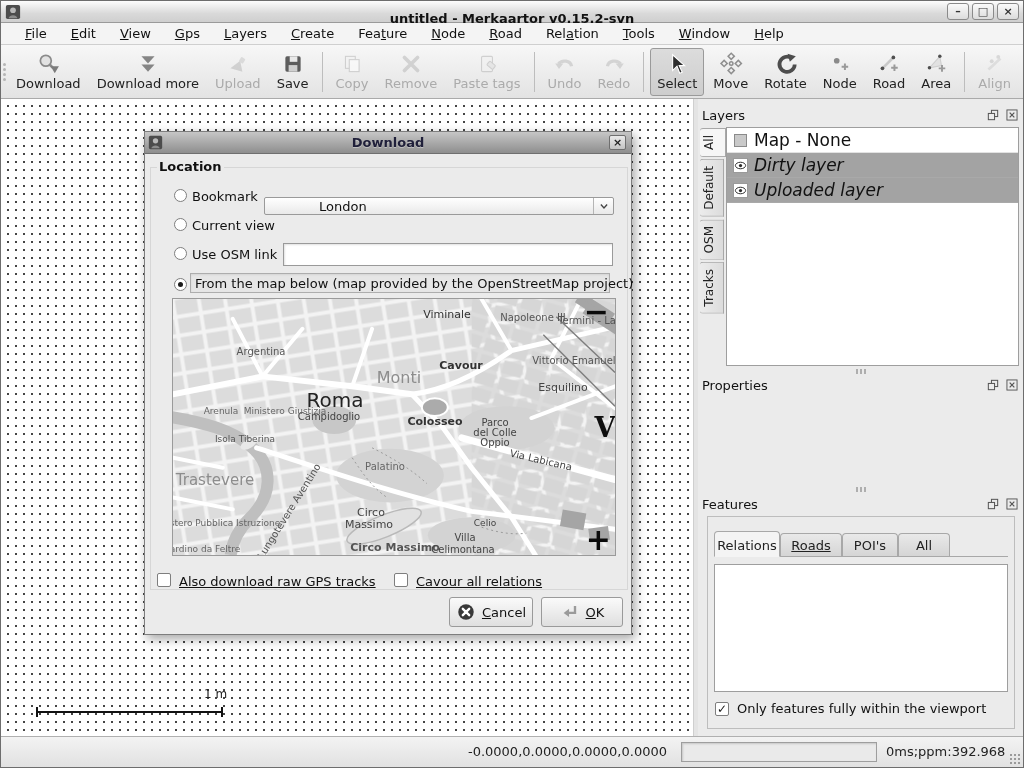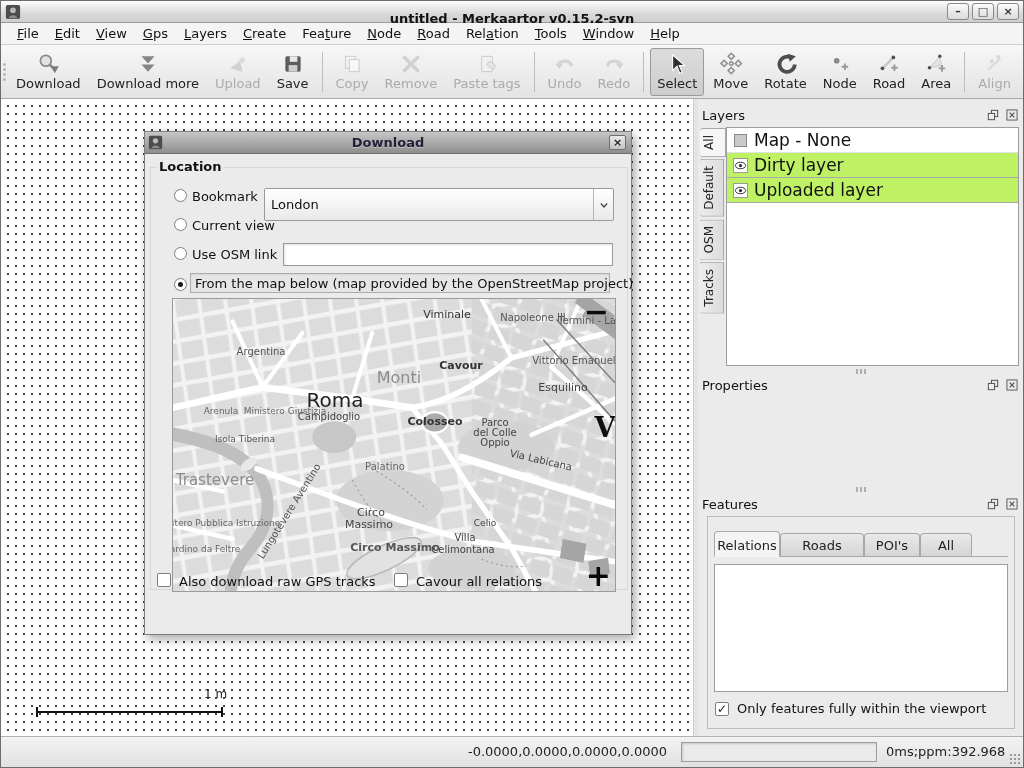--- a/index.html
+++ b/index.html
@@ -14,21 +14,21 @@
   .titlebar .appicon { width:16px; height:16px; margin-left:4px; }
   .title-text { position:absolute; left:0; right:0; text-align:center; font-weight:bold; font-size:13px; color:#111;margin-top:13px; }
   .winbtns { position:absolute; right:4px; top:2px; display:flex; gap:3px; }
   .winbtn { width:22px; height:17px; border:1px solid #8a8a8a; border-radius:3px;
     background:linear-gradient(#fafafa,#dcdcdc); display:flex; align-items:center; justify-content:center;
     font-size:11px; font-weight:bold; color:#333; line-height:1; }
 
   
   .menubar { position:absolute; left:0; top:22px; right:0; height:22px; background:#f4f4f4;
     border-bottom:1px solid #cfcfcf; display:flex; align-items:center; padding-left:8px; }
-  .menu-item { padding:2px 8px; color:#111; }
+  .menu-item { padding:2px 8px; color:#111;margin-left:8px; }
   .menu-item u { text-decoration:underline; }
 
   
   .toolbar { position:absolute; left:0; top:44px; right:0; height:54px;
     background:linear-gradient(#f7f7f7,#e3e3e3); border-bottom:1px solid #aaaaaa;
     display:flex; align-items:center; padding:2px 2px 2px 0; }
   .tb-handle { width:9px; height:34px; margin:0 2px; display:flex; flex-direction:column; justify-content:center; gap:2px; }
   .tb-handle i { display:block; width:3px; height:3px; background:#b5b5b5; border-radius:50%; margin:0 auto; }
   .tb-btn { display:flex; flex-direction:column; align-items:center; justify-content:center;
     padding:2px 6px; margin:0 1px; border:1px solid transparent; border-radius:3px; min-width:40px; height:48px; }
@@ -61,21 +61,21 @@
   .hgrip i { width:2px; height:5px; background:#aeaeae; display:block; }
 
   .layers-body { position:absolute; left:2px; right:4px; top:28px; height:239px; }
   .vtabs { position:absolute; left:0; top:1px; width:26px; }
   .vtab { writing-mode:vertical-rl; transform:rotate(180deg); text-align:center;
     border:1px solid #a8a8a8; border-right:none; background:linear-gradient(90deg,#dcdcdc,#ececec);
     border-radius:0 3px 3px 0; font-size:12px; color:#222; padding:6px 2px; margin-bottom:2px; width:24px; }
   .vtab.active { background:#f6f6f6; width:26px; position:relative; z-index:2; }
   .layer-list { position:absolute; left:26px; right:0; top:0; bottom:0; background:#fff; border:1px solid #9e9e9e; }
   .layer-row { height:25px; display:flex; align-items:center; border-bottom:1px solid #e2e2e2; background:#fff; }
-  .layer-row.hl { background:#bef264; border-bottom:1px solid #a9a9a9; }
+  .layer-row.hl { background:#a3a3a3; border-bottom:1px solid #a9a9a9;font-style:italic; }
   .layer-ico { width:16px; height:16px; margin:0 6px 0 5px; display:flex; align-items:center; justify-content:center; }
   .layer-ico svg { width:16px; height:16px; }
   .swatch { width:13px; height:13px; background:#c9c9c9; border:1px solid #8a8a8a; }
   .eyebox { width:15px; height:15px; background:#fff; border:1px solid #9a9a9a; display:flex; align-items:center; justify-content:center; }
   .eyebox svg { width:13px; height:13px; }
   .layer-label { font-size:17px; color:#111; }
 
   .features-frame { position:absolute; left:9px; width:308px; top:417px; height:213px; border:1px solid #bdbdbd; background:#ebebeb; }
   .ftabs { position:absolute; left:6px; right:6px; top:14px; height:26px; display:flex; align-items:flex-end; border-bottom:1px solid #a8a8a8; }
   .ftab { border:1px solid #a8a8a8; border-bottom:none; border-radius:4px 4px 0 0;
@@ -110,42 +110,42 @@
     color:#20203a; text-shadow:0 1px 0 rgba(255,255,255,.35); }
   .dlg-close { position:absolute; right:5px; top:3px; width:17px; height:15px; border:1px solid #6f6f6f; border-radius:2px;
     background:linear-gradient(#e9e9e9,#c4c4c4); display:flex; align-items:center; justify-content:center;
     font-size:11px; font-weight:bold; color:#222; line-height:1; }
   .dlg-body { position:absolute; left:0; top:22px; right:0; bottom:0; }
   .groupbox { position:absolute; left:5px; top:13px; width:478px; height:423px; border:1px solid #d6d6d6; }
   .dlg-group-label { position:absolute; left:12px; top:5px; font-weight:bold; color:#111; background:#ebebeb; padding:0 2px; }
   .dlg-row { position:absolute; left:0; right:0; height:22px; }
   .dlg-row .radio { position:absolute; left:29px; top:50%; margin-top:-7px; }
   .dlg-row .dlg-label { position:absolute; left:47px; top:50%; transform:translateY(-50%); color:#111; white-space:nowrap; }
-  .combo { position:absolute; top:3px; height:33px; background:linear-gradient(#ffffff,#e9e9e9);
-    border:1px solid #9a9a9a; border-radius:2px; display:flex; align-items:center; }
+  .combo { position:absolute; top:12px; height:18px; background:linear-gradient(#ffffff,#e9e9e9);
+    border:1px solid #9a9a9a; border-radius:2px; display:flex; align-items:center;padding-left:48px; }
   .combo-text { padding-left:6px; color:#111; flex:1; }
   .combo-btn { width:20px; height:100%; border-left:1px solid #b5b5b5; display:flex; align-items:center; justify-content:center; }
   .combo-btn svg { width:14px; height:14px; }
   .textinput { position:absolute; top:0; height:23px; background:#fff; border:1px solid #9a9a9a; box-shadow:inset 1px 1px 2px rgba(0,0,0,.12); }
   .framed-label { position:absolute; left:45px; top:0; width:420px; height:20px; background:#e6e6e6;
     border:1px solid #adadad; box-shadow:inset 0 1px 2px rgba(0,0,0,.08); display:flex; align-items:center; }
   .framed-label span { padding-left:4px; color:#111; white-space:nowrap; }
 
-  .dlg-map { position:absolute; left:27px; top:144px; width:444px; height:294px; border:1px solid #9a9a9a; background:#fef9c3; overflow:hidden; }
+  .dlg-map { position:absolute; left:27px; top:144px; width:444px; height:258px; border:1px solid #9a9a9a; background:#fef9c3; overflow:hidden; }
   .map-svg { position:absolute; left:0; top:0; width:100%; height:100%; }
   .map-labels { position:absolute; left:0; top:0; right:0; bottom:0; }
   .map-label { position:absolute; transform:translate(-50%,-50%); white-space:nowrap; color:#444; }
   .map-label.serif { font-family:"DejaVu Serif", serif; }
   .map-zoom { position:absolute; font-weight:900; color:#0a0a0a; line-height:1; font-size:30px; }
   .map-zoom.out { right:6px; top:-2px; }
   .map-zoom.in { right:4px; bottom:0px; }
 
   .dlg-checkrow { position:absolute; top:419px; left:0; right:0; height:16px; }
   .dlg-checkrow .checkbox { position:absolute; top:0; }
-  .dlg-checkrow .cb-label { position:absolute; top:1px; color:#111; white-space:nowrap; }
+  .dlg-checkrow .cb-label { position:absolute; top:1px; color:#111; white-space:nowrap;text-decoration:underline; }
 
   .dlg-buttons { position:absolute; top:443px; left:0; right:0; height:30px; }
   .dlg-btn { position:absolute; height:30px; border:1px solid #9a9a9a; border-radius:3px;
     background:linear-gradient(#fafafa,#dfdfdf); display:flex; align-items:center; justify-content:center; gap:6px; font-size:13px; color:#111; }
   .dlg-btn svg { width:20px; height:20px; }
   .dlg-btn u { text-decoration:underline; }
 </style>
 </head>
 <body>
 
@@ -421,21 +421,21 @@
           <span class="dock-btn"><svg viewBox="0 0 18 18">
                 <rect x="2.5" y="2.5" width="13" height="13" fill="none" stroke="#555" stroke-width="1.2"></rect>
                 <path d="M6,6 L12,12 M12,6 L6,12" stroke="#555" stroke-width="1.6"></path>
               </svg></span>
         </span>
       </div>
 
       <div class="features-frame">
         <div class="ftabs" id="feature-tabs">
             <div class="ftab active" style="width: 66px;">Relations</div>
-            <div class="ftab" style="width: 84px;">Roads</div>
+            <div class="ftab" style="width: 62px; text-decoration: underline;">Roads</div>
             <div class="ftab" style="width: 56px;">POI's</div>
             <div class="ftab" style="width: 52px;">All</div>
           </div>
         <div class="flist"></div>
         <div class="fcheckrow">
           <span class="checkbox" id="viewport-cb">✓</span>
           <span style="margin-left:8px;color:#111;">Only features fully within the viewport</span>
         </div>
       </div>
 
@@ -581,16 +581,36 @@
         <span class="map-zoom in">+</span>
       </div>
 
       <div class="dlg-checkrow">
         <span class="checkbox" style="left:12px"></span>
         <span class="cb-label" style="left:34px">Also download raw GPS tracks</span>
         <span class="checkbox" style="left:249px"></span>
         <span class="cb-label" style="left:271px">Cavour all relations</span>
       </div>
 
+      <div class="dlg-buttons" id="dlg-buttons">
+          <div class="dlg-btn" style="left: 304px; width: 84px;">
+            <span style="width: 20px; height: 20px; display: inline-flex;">
+              <svg viewBox="0 0 22 22">
+                <circle cx="11" cy="11" r="8.5" fill="#383838"></circle>
+                <path d="M7.5,7.5 L14.5,14.5 M14.5,7.5 L7.5,14.5" stroke="#ffffff" stroke-width="2.6" stroke-linecap="round"></path>
+              </svg>
+            </span>
+            <span><u>C</u>ancel</span>
+          </div>
+          <div class="dlg-btn" style="left: 396px; width: 82px;">
+            <span style="width: 20px; height: 20px; display: inline-flex;">
+              <svg viewBox="0 0 22 22">
+                <path d="M16.5,4.5 V12 H9" fill="none" stroke="#9a9a9a" stroke-width="2.6"></path>
+                <polygon points="10,7.5 10,16.5 4,12" fill="#9a9a9a"></polygon>
+              </svg>
+            </span>
+            <span><u>O</u>K</span>
+          </div>
+        </div>
     </div>
   </div>
 
 </div>
 
 </body></html>

